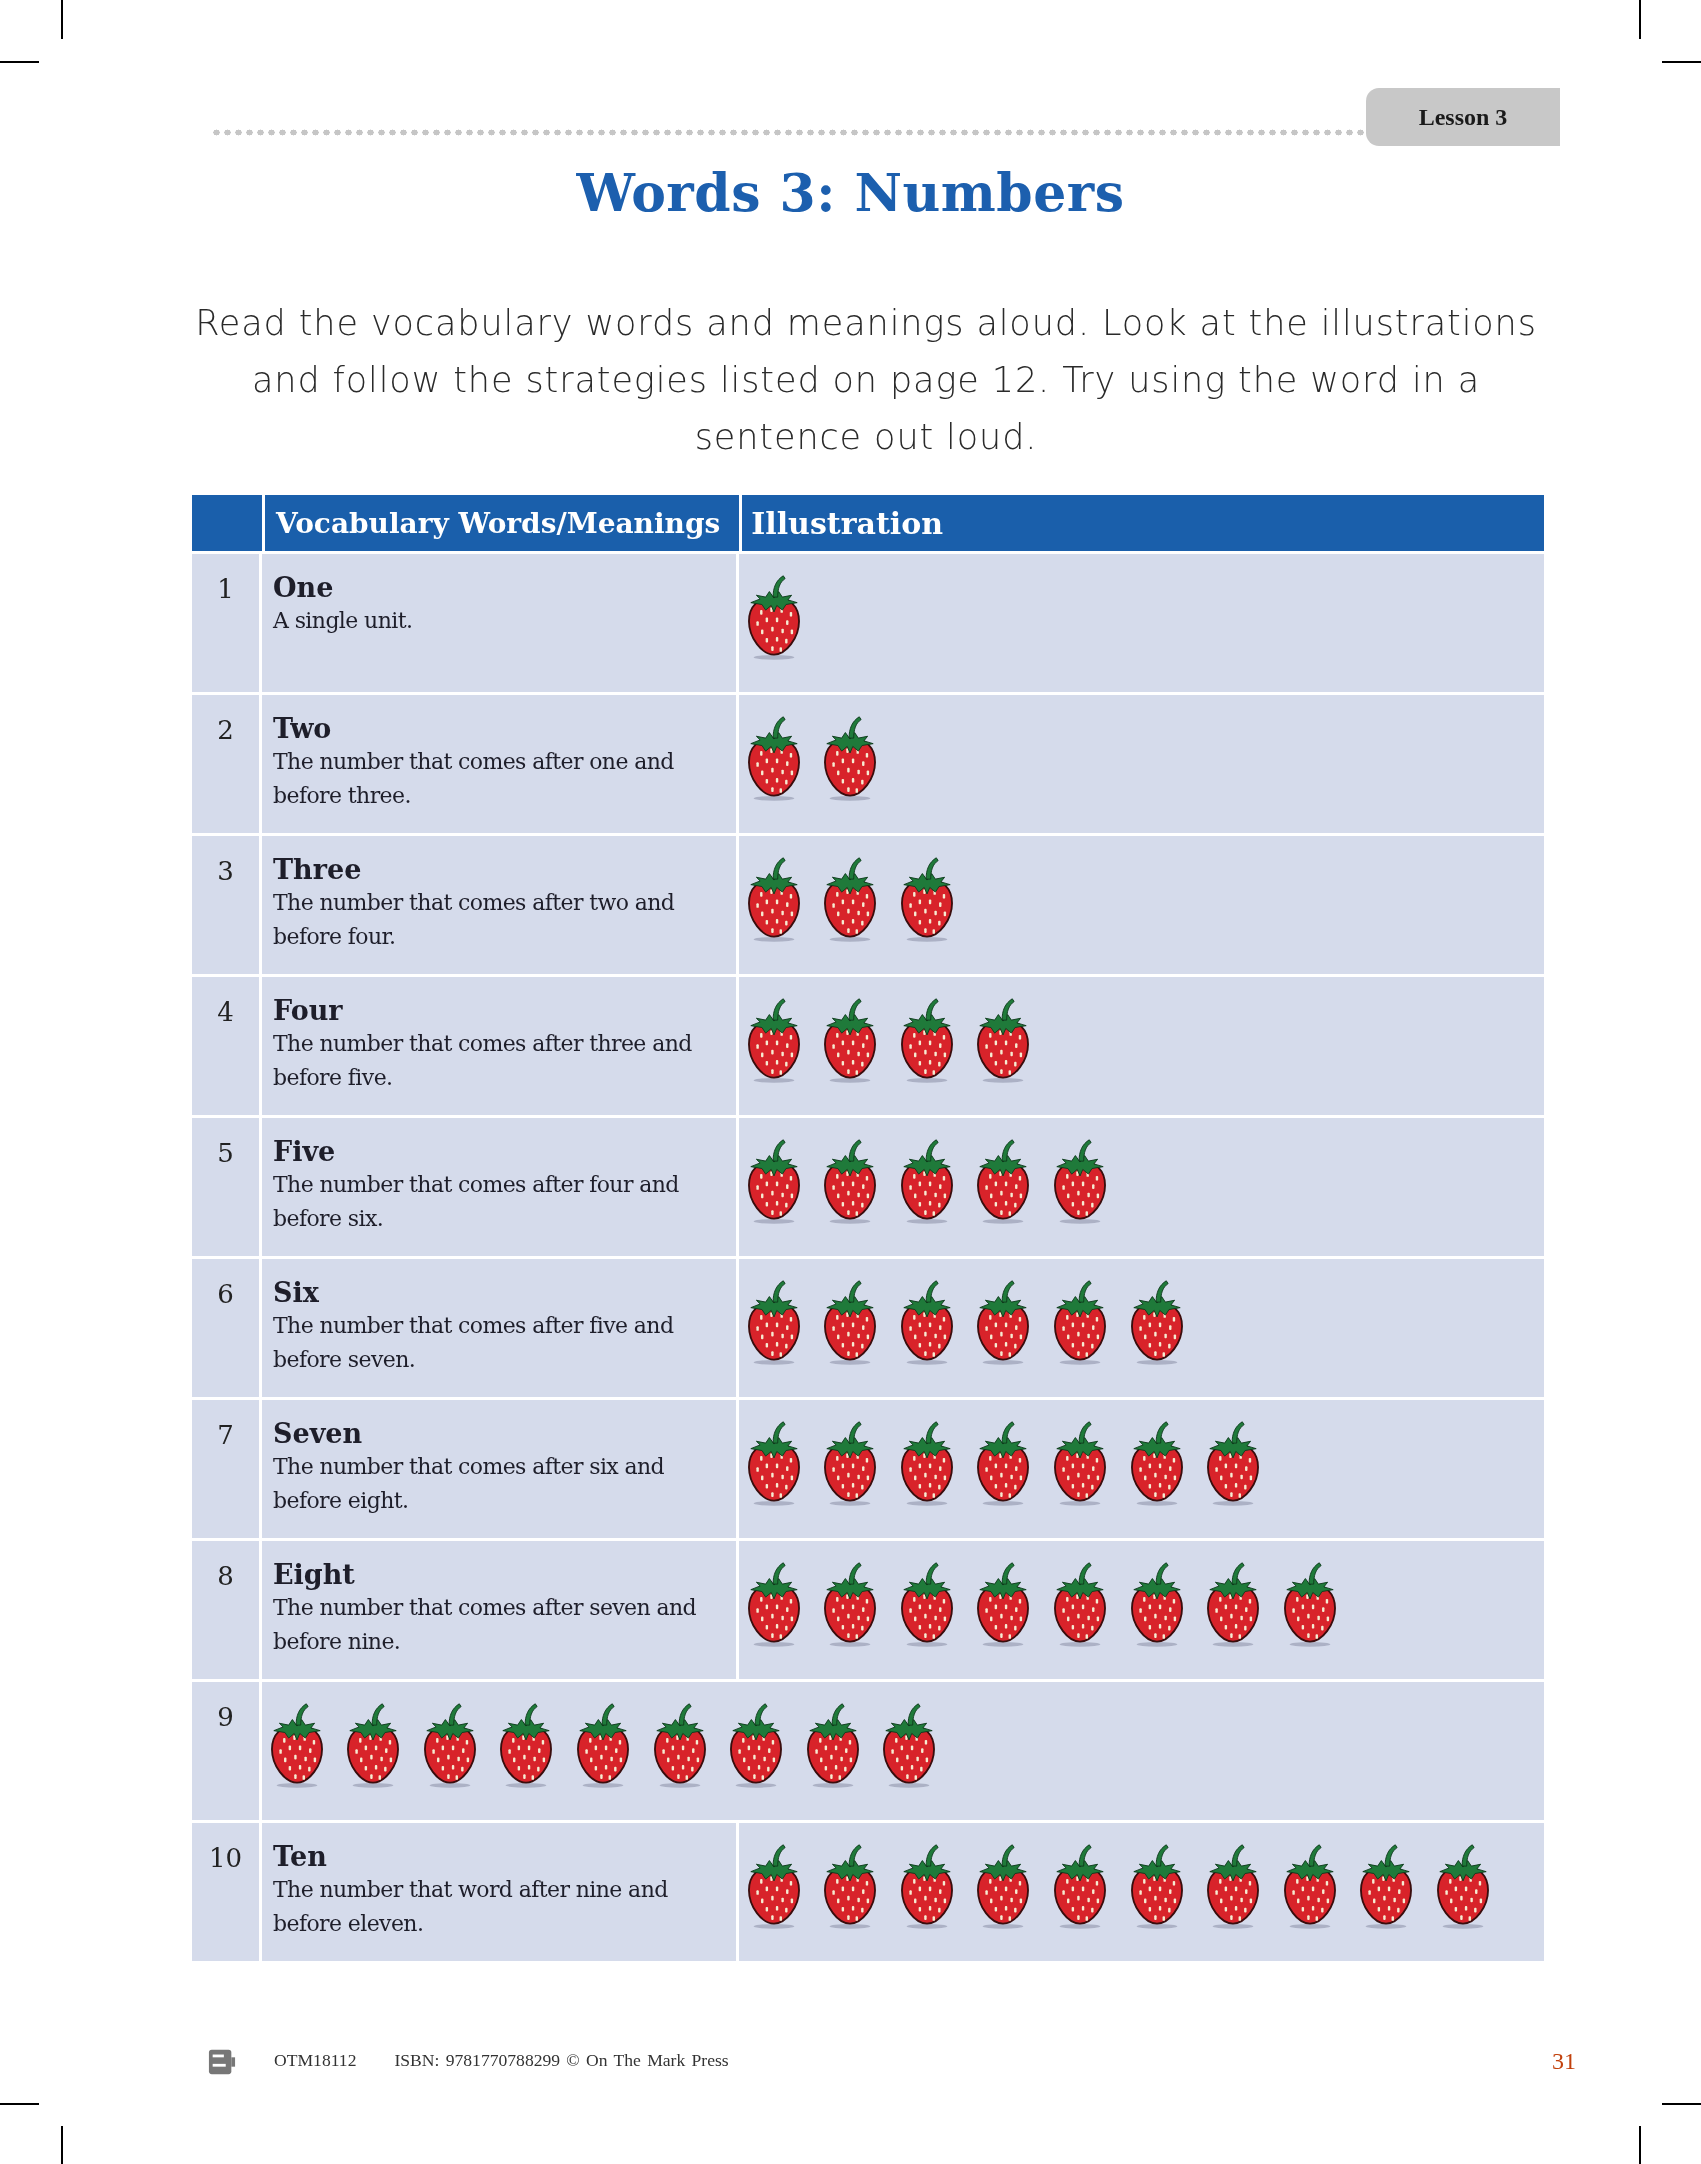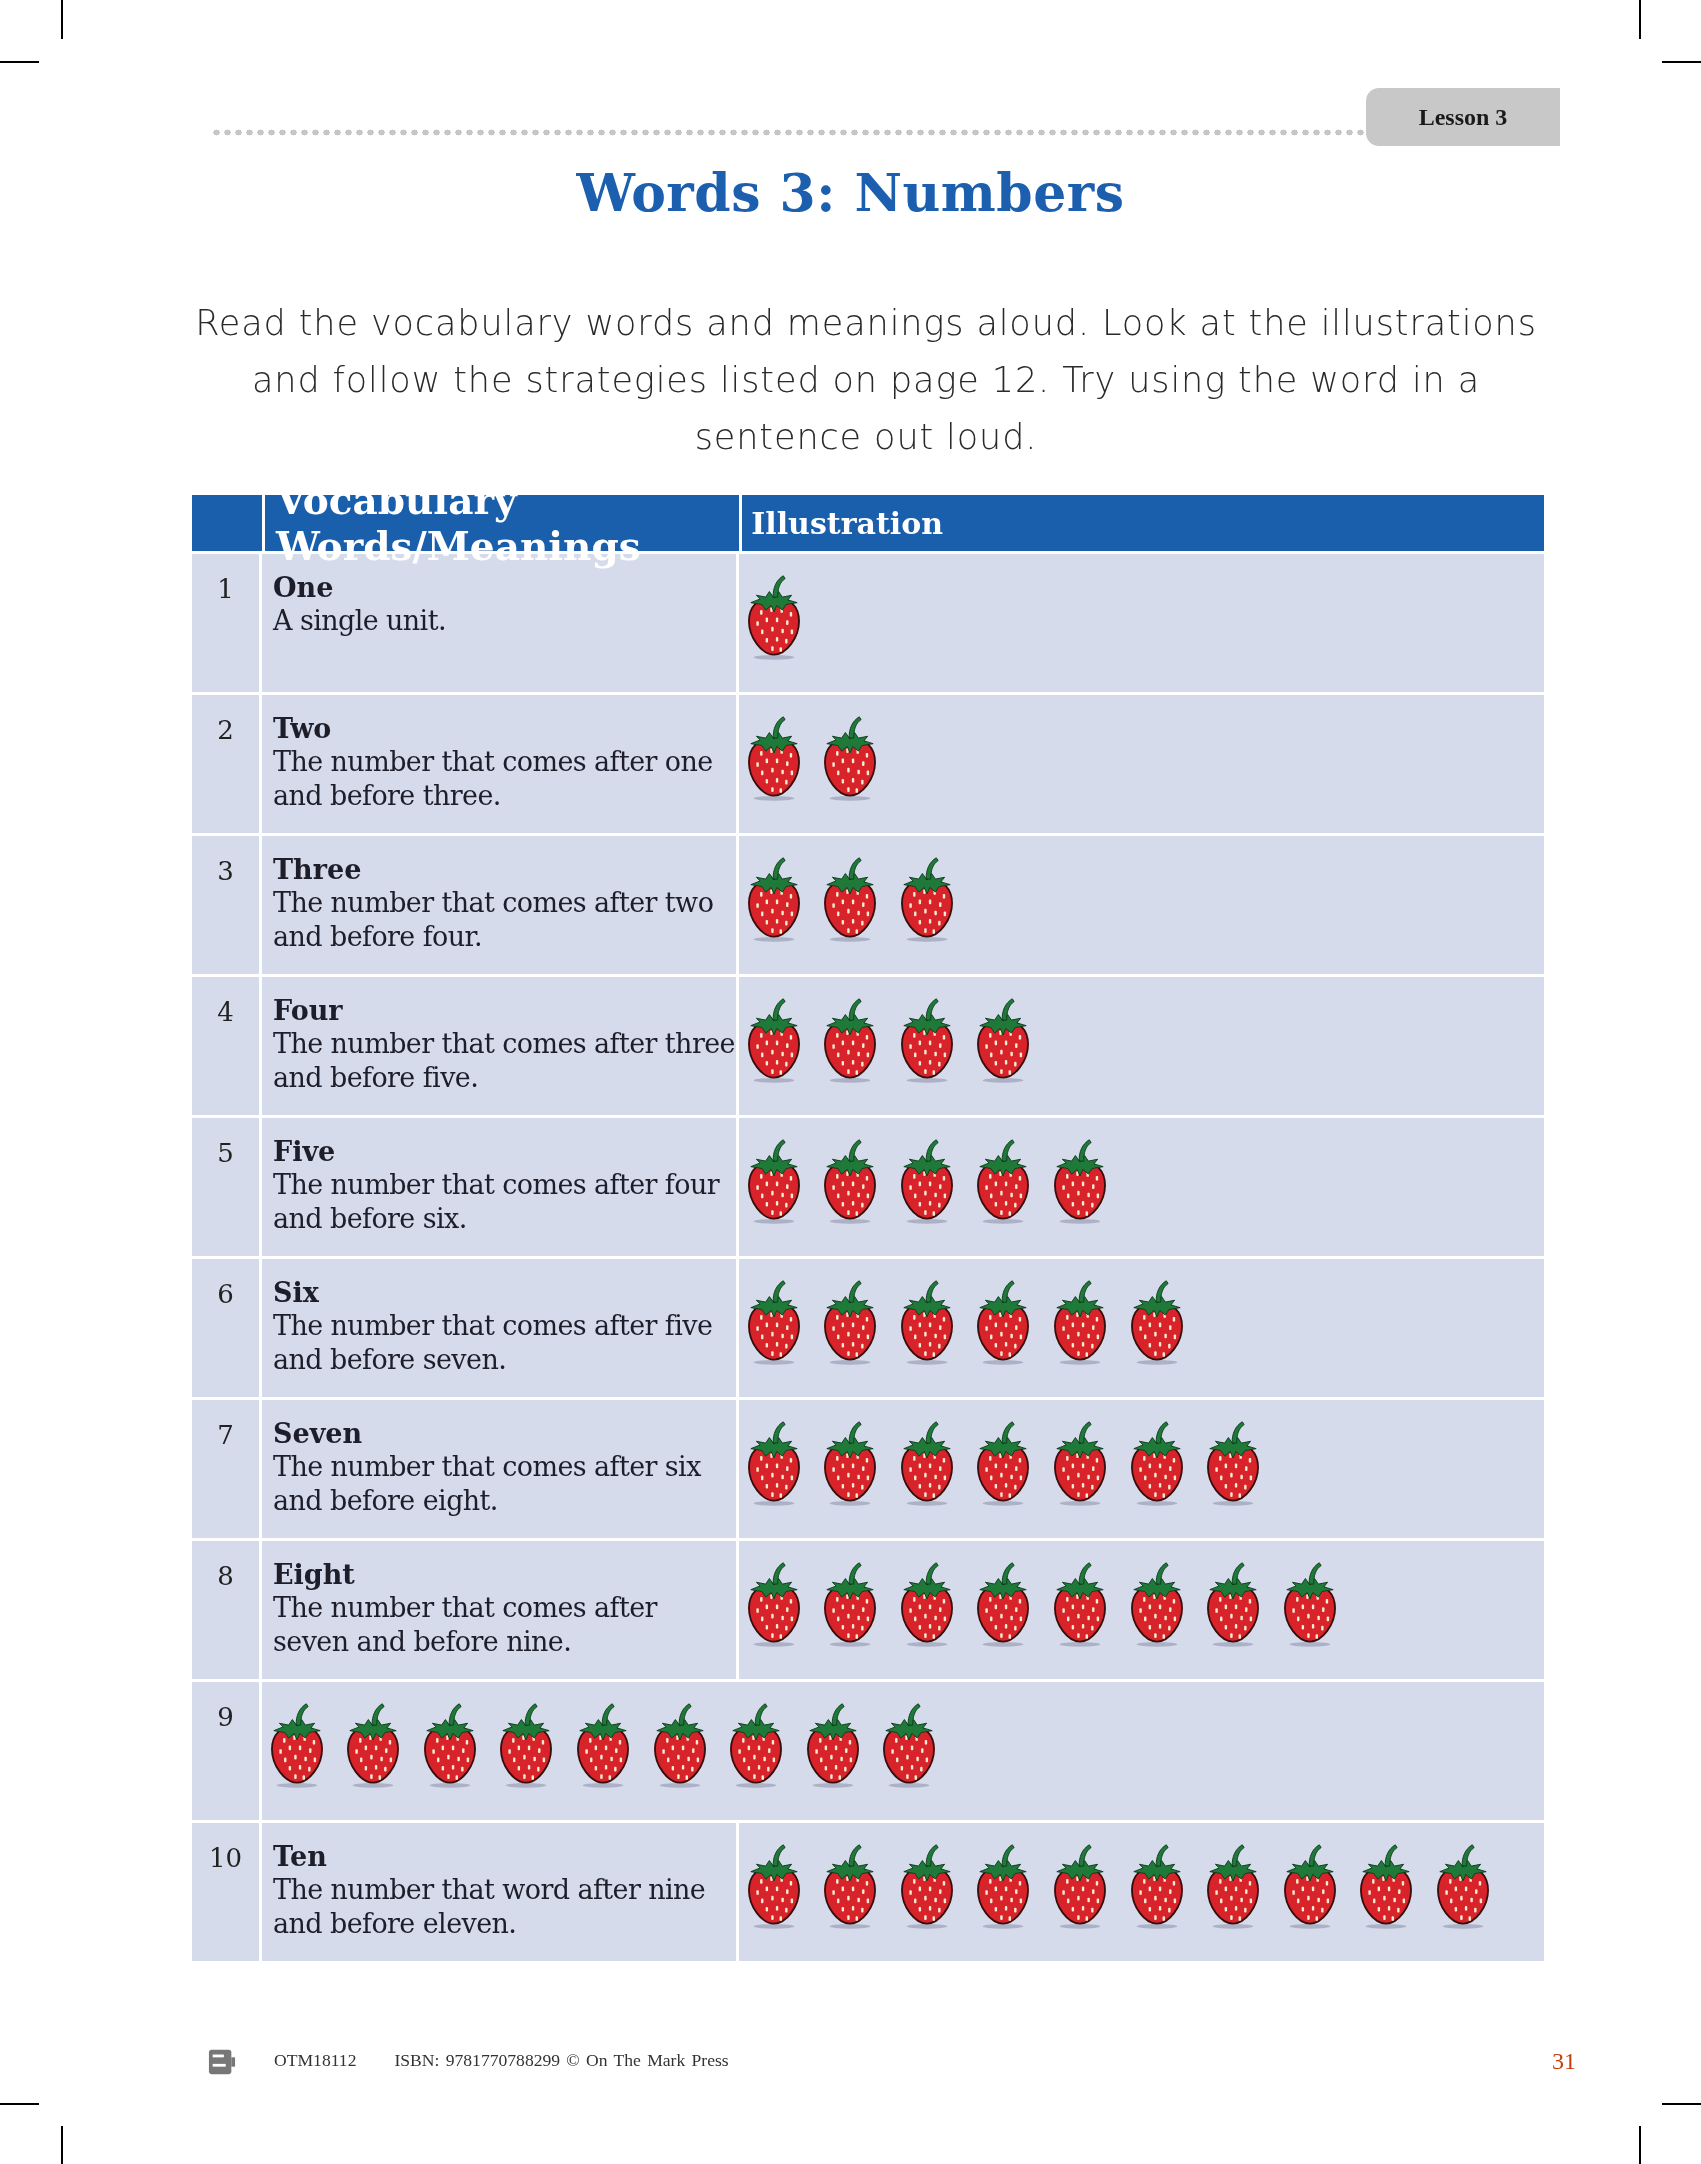--- a/index.html
+++ b/index.html
@@ -20,28 +20,28 @@
       position: absolute; left: 0; width: 1701px; top: 162px; text-align: center;
       font-family: "DejaVu Serif", serif; font-weight: bold; font-size: 52px; color: #1c5fae; letter-spacing: 0.5px;
     }
     .intro {
       position: absolute; left: 189px; top: 295px; width: 1354px;
       font-family: "DejaVu Sans", sans-serif; font-weight: 200; font-size: 35px; line-height: 57px; color: #2a2a2a; letter-spacing: 0.9px; text-align: center;
     }
     .vocab-table { position: absolute; left: 192px; top: 495px; width: 1352px; }
     .thead { display: flex; height: 56px; background: #1a5fab; }
     .thead .c0 { width: 70px; border-right: 3.7px solid #ffffff; }
-    .thead .c1 { width: 477px; border-right: 3.7px solid #ffffff; color: #fff; font-weight: bold; font-size: 39px; display: flex; align-items: center; padding-left: 11px; box-sizing: border-box; }
+    .thead .c1 { width: 477px; border-right: 3.7px solid #ffffff; color: #fff; font-weight: bold; font-size: 28px; display: flex; align-items: center; padding-left: 11px; box-sizing: border-box; }
     .thead .c2 { flex: 1; color: #fff; font-weight: bold; font-size: 30px; display: flex; align-items: center; padding-left: 9.3px; }
     .trow { display: flex; height: 138px; background: #d5dbeb; border-top: 3.7px solid #ffffff; }
     .trow .c0 { width: 70px; border-right: 3.7px solid #ffffff; box-sizing: content-box; font-size: 26px; color: #222; text-align: center; padding-top: 20.4px; box-sizing: border-box; }
     .trow .c1 { width: 477px; border-right: 3.7px solid #ffffff; padding: 16.7px 0 0 11px; box-sizing: border-box; color: #1e1e2a; }
     .trow .c2 { flex: 1; display: flex; align-items: flex-start; padding: 18.6px 0 0 5.6px; gap: 18.6px; }
     .word { font-weight: bold; font-size: 27px; line-height: 33px; }
-    .meaning { font-size: 27px; line-height: 34px; letter-spacing: -0.6px; }
+    .meaning { font-size: 22px; line-height: 34px; letter-spacing: -0.6px; }
     .berry { width: 58px; height: 89px; display: block; }
     .footer-icon { position: absolute; left: 208px; top: 2048px; width: 28px; height: 28px; }
     .footer-text { position: absolute; left: 249px; top: 2050px; font-family: "Liberation Serif", serif; font-size: 17.6px; color: #333; word-spacing: 1.9px; }
     .footer-text span { margin-right: 13px; margin-left: 25px; }
     .page-number { position: absolute; left: 1552px; top: 2048px; font-family: "Liberation Serif", serif; font-size: 24px; color: #c2410c; }
   </style>
 </head>
 <body>
 
 <div class="crop" style="left:61px;top:0;width:1.9px;height:39px;"></div>

